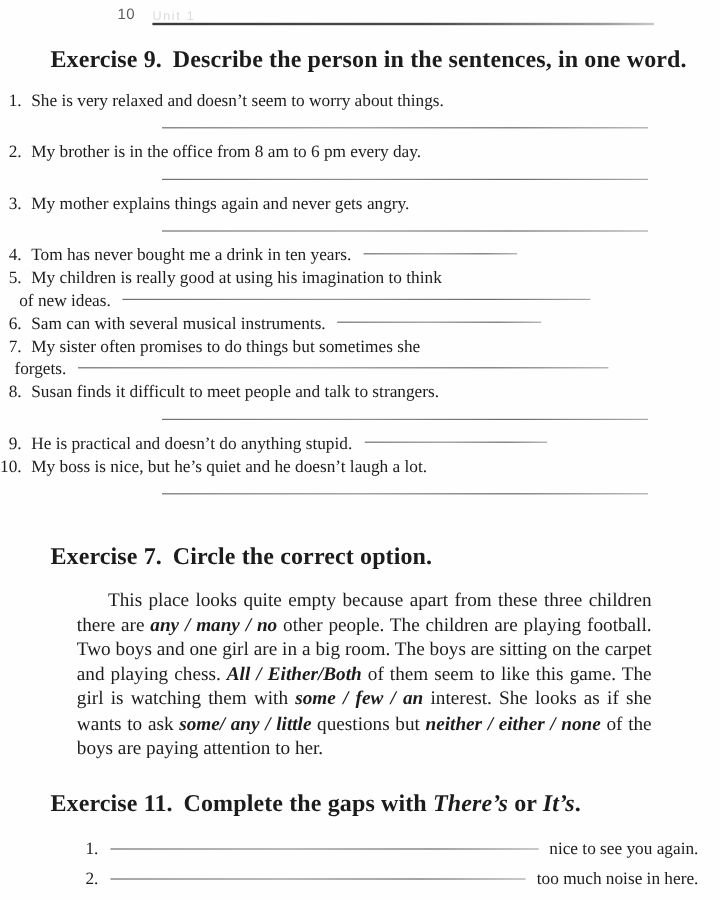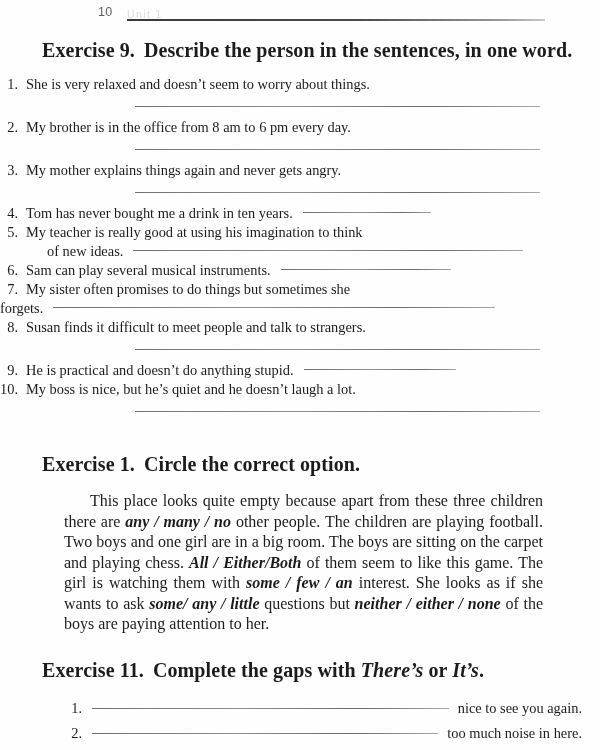--- a/index.html
+++ b/index.html
@@ -121,50 +121,50 @@
       <li class="qitem">
         <div><span class="qnum">3.</span><span class="qtext">My mother explains things again and never gets angry.</span></div>
         <div style="height: 12px;"></div>
         <div class="rule rule-wide"></div>
         <div style="height: 11px;"></div>
       </li>
       <li class="qitem">
         <div><span class="qnum">4.</span><span class="qtext">Tom has never bought me a drink in ten years.</span><span class="rule-inline" style="width: 128px; margin-left: 10px;"></span></div>
       </li>
       <li class="qitem">
-        <div><span class="qnum">5.</span><span class="qtext">My teacher is really good at using his imagination to think</span></div>
-        <div style="padding-left: 4px; margin-left: 43px;"><span>of new ideas.</span><span class="rule-inline" style="width: 390px; margin-left: 10px;"></span></div>
+        <div><span class="qnum">5.</span><span class="qtext">My children is really good at using his imagination to think</span></div>
+        <div style="padding-left: 16px;"><span>of new ideas.</span><span class="rule-inline" style="width: 390px; margin-left: 10px;"></span></div>
       </li>
       <li class="qitem">
-        <div><span class="qnum">6.</span><span class="qtext">Sam can play several musical instruments.</span><span class="rule-inline" style="width: 170px; margin-left: 10px;"></span></div>
+        <div><span class="qnum">6.</span><span class="qtext">Sam can with several musical instruments.</span><span class="rule-inline" style="width: 170px; margin-left: 10px;"></span></div>
       </li>
       <li class="qitem">
         <div><span class="qnum">7.</span><span class="qtext">My sister often promises to do things but sometimes she</span></div>
-        <div style="padding-left: 0px;"><span>forgets.</span><span class="rule-inline" style="width: 442px; margin-left: 10px;"></span></div>
+        <div style="padding-left: 12px;"><span>forgets.</span><span class="rule-inline" style="width: 442px; margin-left: 10px;"></span></div>
       </li>
       <li class="qitem">
         <div><span class="qnum">8.</span><span class="qtext">Susan finds it difficult to meet people and talk to strangers.</span></div>
         <div style="height: 12px;"></div>
         <div class="rule rule-wide"></div>
         <div style="height: 11px;"></div>
       </li>
       <li class="qitem">
         <div><span class="qnum">9.</span><span class="qtext">He is practical and doesn’t do anything stupid.</span><span class="rule-inline" style="width: 152px; margin-left: 10px;"></span></div>
       </li>
       <li class="qitem">
         <div><span class="qnum">10.</span><span class="qtext">My boss is nice, but he’s quiet and he doesn’t laugh a lot.</span></div>
         <div style="height: 12px;"></div>
         <div class="rule rule-wide"></div>
         <div style="height: 11px;"></div>
       </li>
     </ul>
 
   <div style="height:30px"></div>
   <h2 class="ex-heading">
-    <span>Exercise 1.</span><span class="gap-sm"></span><span>Circle the correct option.</span>
+    <span>Exercise 7.</span><span class="gap-sm"></span><span>Circle the correct option.</span>
   </h2>
 
   <div style="height:15px"></div>
   <p class="para" id="ex10-para"><span>This place looks quite empty because apart from these three children there are </span><b>any / many / no</b><span> other people. The children are playing football. Two boys and one girl are in a big room. The boys are sitting on the carpet and playing chess. </span><b>All / Either/Both</b><span> of them seem to like this game. The girl is watching them with </span><b>some / few / an</b><span> interest. She looks as if she wants to ask </span><b>some/ any / little</b><span> questions but </span><b>neither / either / none</b><span> of the boys are paying attention to her.</span></p>
 
   <div style="height:24px"></div>
   <h2 class="ex-heading">
     <span>Exercise 11.</span><span class="gap-sm"></span><span>Complete the gaps with </span><em>There’s</em><span> or </span><em>It’s</em><span>.</span>
   </h2>
 

